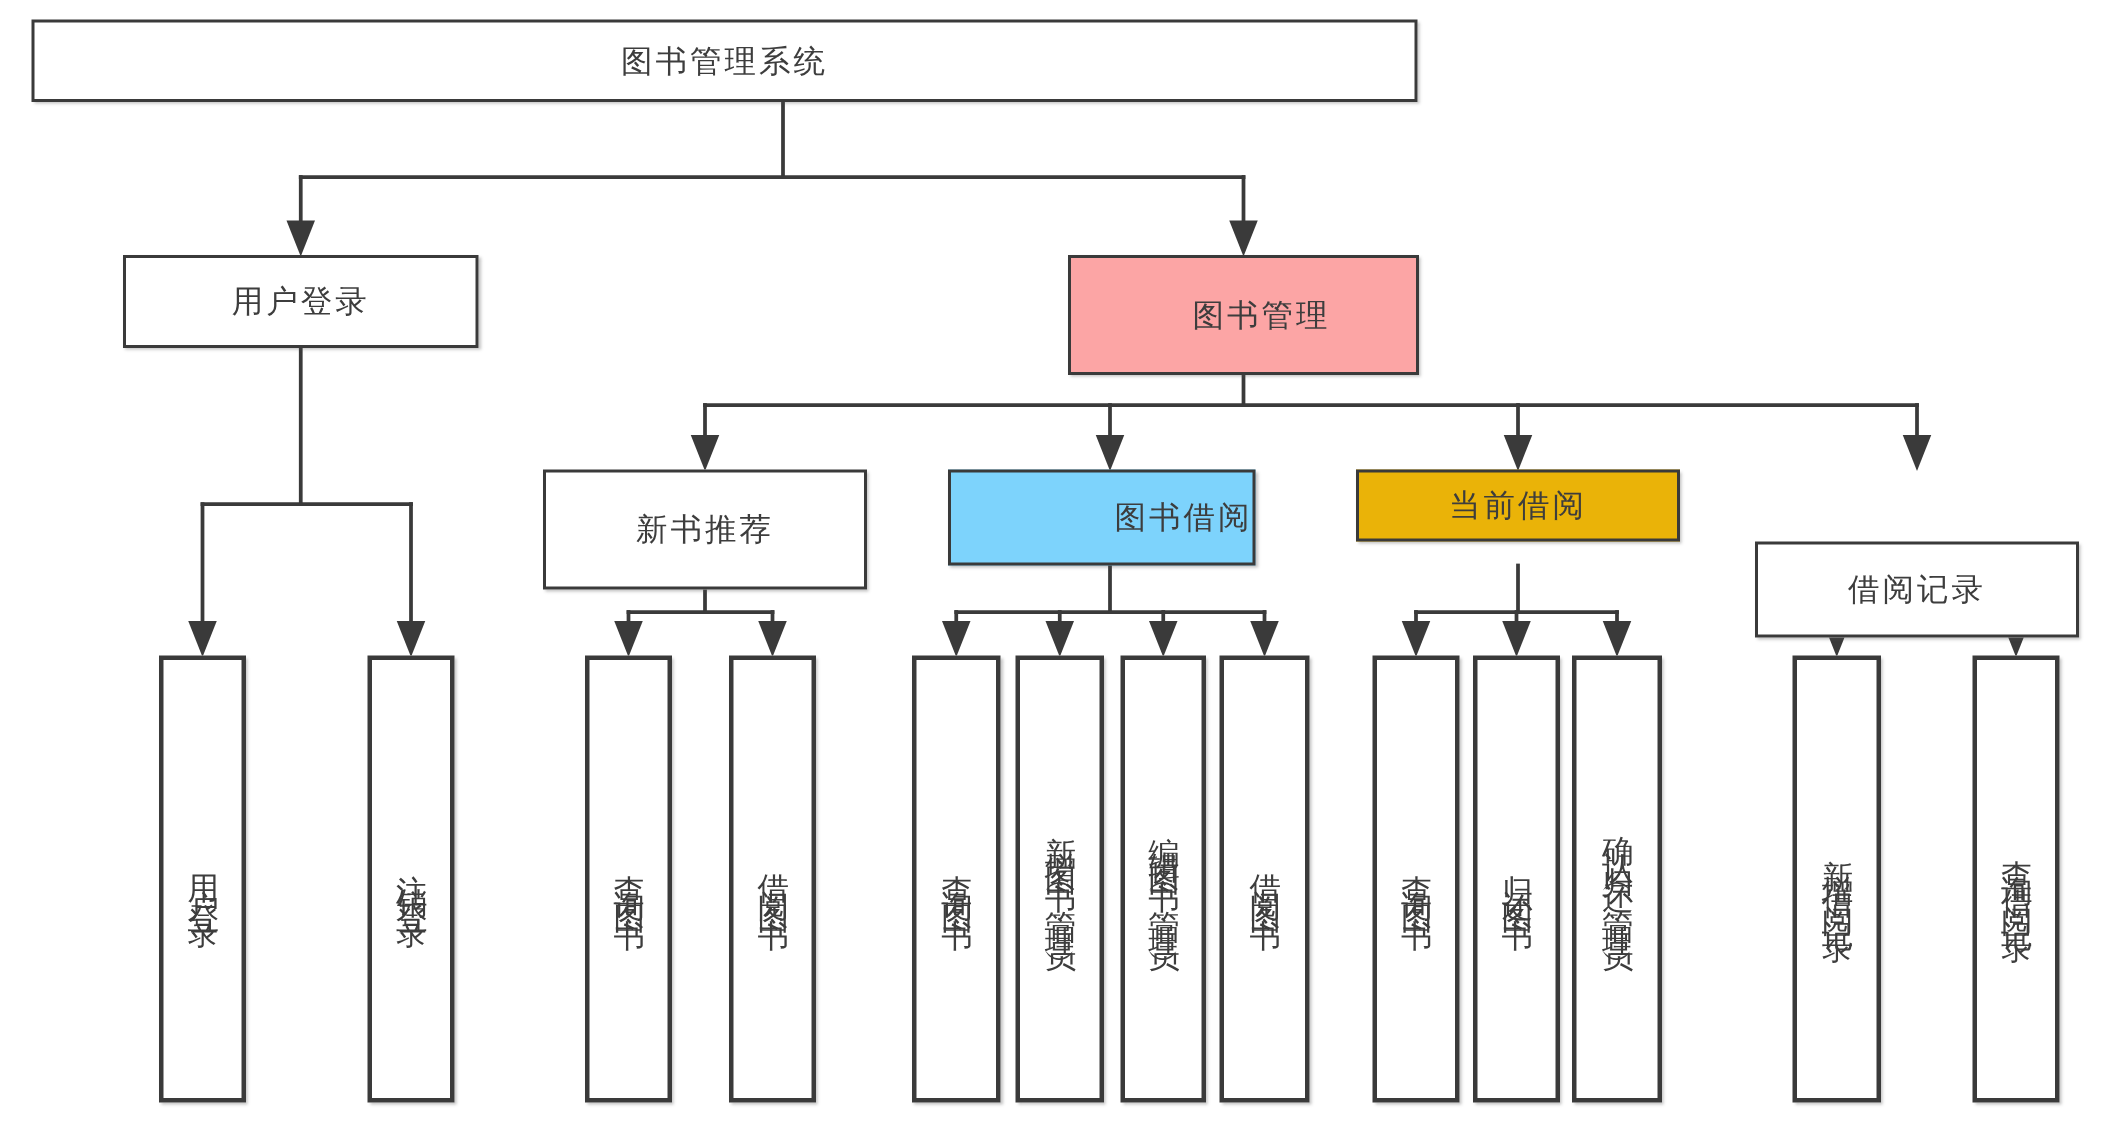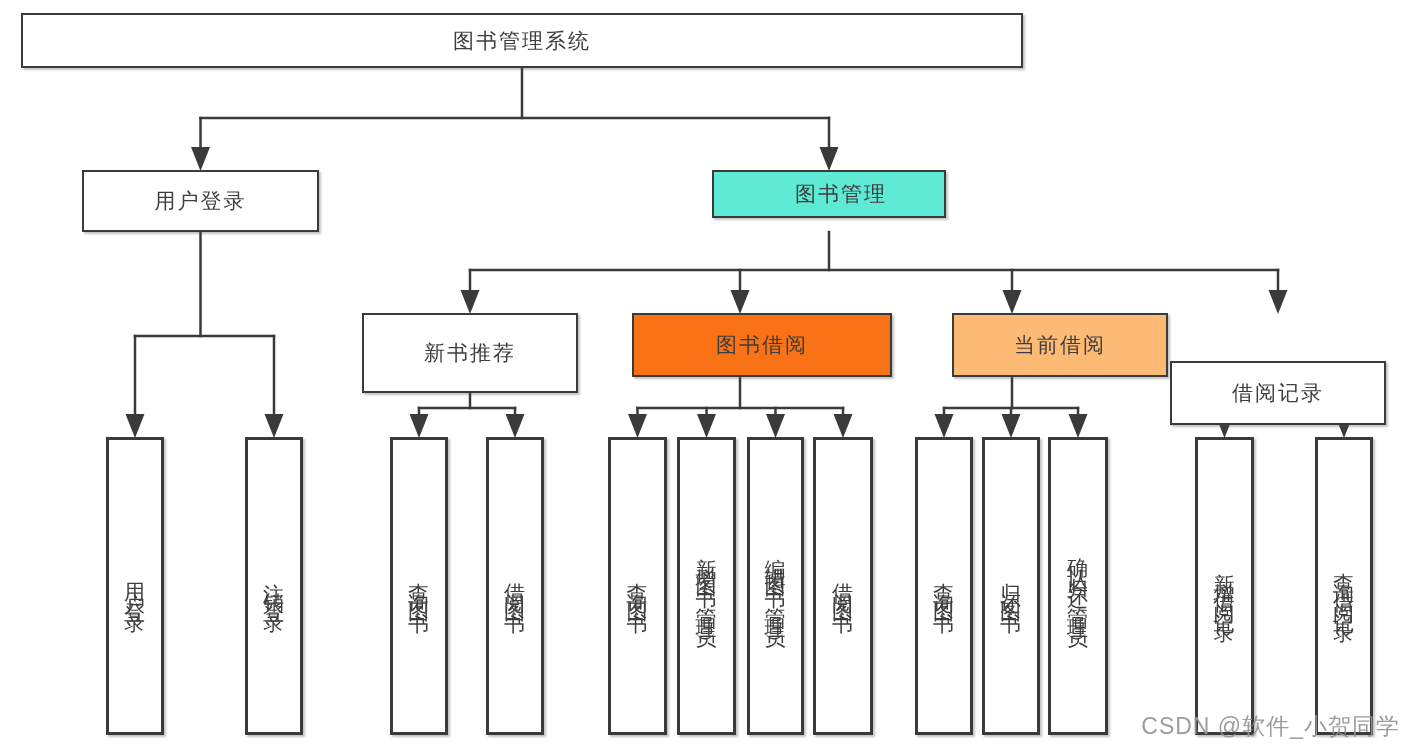--- a/index.html
+++ b/index.html
@@ -96,36 +96,36 @@
       <line x1="1078" y1="408" x2="1078" y2="423" stroke="#3a3a3a" stroke-width="2.5" stroke-linecap="square"></line>
       <polygon points="1078,438 1068.5,414 1087.5,414" fill="#3a3a3a"></polygon>
       <line x1="1278" y1="377" x2="1278" y2="408" stroke="#3a3a3a" stroke-width="2.5" stroke-linecap="square"></line>
       <line x1="1224.5" y1="408" x2="1344" y2="408" stroke="#3a3a3a" stroke-width="2.5" stroke-linecap="square"></line>
       <line x1="1224.5" y1="408" x2="1224.5" y2="423" stroke="#3a3a3a" stroke-width="2.5" stroke-linecap="square"></line>
       <polygon points="1224.5,438 1215,414 1234,414" fill="#3a3a3a"></polygon>
       <line x1="1344" y1="408" x2="1344" y2="423" stroke="#3a3a3a" stroke-width="2.5" stroke-linecap="square"></line>
       <polygon points="1344,438 1334.5,414 1353.5,414" fill="#3a3a3a"></polygon>
     </svg>
   <div id="nodes">
-      <div class="node h" style="left: 21px; top: 13px; width: 1002px; height: 55px; border-color: rgb(58, 58, 58); background: rgb(255, 255, 255); color: rgb(61, 61, 61);">
+      <div class="node h" style="left: 21px; top: 13px; width: 924px; height: 55px; border-color: rgb(58, 58, 58); background: rgb(255, 255, 255); color: rgb(61, 61, 61);">
         <span class="lbl">图书管理系统</span>
       </div>
       <div class="node h" style="left: 82px; top: 170px; width: 237px; height: 62px; border-color: rgb(58, 58, 58); background: rgb(255, 255, 255); color: rgb(61, 61, 61);">
         <span class="lbl">用户登录</span>
       </div>
-      <div class="node h" style="left: 712px; top: 170px; width: 234px; height: 48px; border-color: rgb(58, 58, 58); background: #5eead4; color: rgb(61, 61, 61); padding-left: 24px;">
+      <div class="node h" style="left: 712px; top: 170px; width: 234px; height: 80px; border-color: rgb(58, 58, 58); background: #fca5a5; color: rgb(61, 61, 61); padding-left: 24px;">
         <span class="lbl">图书管理</span>
       </div>
       <div class="node h" style="left: 362px; top: 313px; width: 216px; height: 80px; border-color: rgb(58, 58, 58); background: rgb(255, 255, 255); color: rgb(61, 61, 61);">
         <span class="lbl">新书推荐</span>
       </div>
-      <div class="node h" style="left: 632px; top: 313px; width: 260px; height: 64px; border-color: rgb(58, 58, 58); background: #f97316; color: rgb(61, 61, 61);">
+      <div class="node h" style="left: 632px; top: 313px; width: 205px; height: 64px; border-color: rgb(58, 58, 58); background: #7dd3fc; color: rgb(61, 61, 61); justify-content: flex-end;">
         <span class="lbl">图书借阅</span>
       </div>
-      <div class="node h" style="left: 952px; top: 313px; width: 216px; height: 64px; border-color: rgb(58, 58, 58); background: #fdba74; color: rgb(61, 61, 61);">
+      <div class="node h" style="left: 904px; top: 313px; width: 216px; height: 48px; border-color: rgb(58, 58, 58); background: #eab308; color: rgb(61, 61, 61);">
         <span class="lbl">当前借阅</span>
       </div>
       <div class="node h" style="left: 1170px; top: 313px; width: 216px; height: 64px; border-color: rgb(58, 58, 58); background: rgb(255, 255, 255); color: rgb(61, 61, 61); margin-top: 48px;">
         <span class="lbl">借阅记录</span>
       </div>
       <div class="node v" style="left: 106px; top: 437px; width: 58px; height: 298px; border-color: rgb(58, 58, 58); background: rgb(255, 255, 255); color: rgb(61, 61, 61);">
         <span class="lbl">用户登录</span>
       </div>
       <div class="node v" style="left: 245px; top: 437px; width: 58px; height: 298px; border-color: rgb(58, 58, 58); background: rgb(255, 255, 255); color: rgb(61, 61, 61);">
         <span class="lbl">注销登录</span>
@@ -157,14 +157,13 @@
       <div class="node v" style="left: 1048px; top: 437px; width: 60px; height: 298px; border-color: rgb(58, 58, 58); background: rgb(255, 255, 255); color: rgb(61, 61, 61);">
         <span class="lbl">确认归还（管理员）</span>
       </div>
       <div class="node v" style="left: 1195px; top: 437px; width: 59px; height: 298px; border-color: rgb(58, 58, 58); background: rgb(255, 255, 255); color: rgb(61, 61, 61);">
         <span class="lbl">新增借阅记录</span>
       </div>
       <div class="node v" style="left: 1315px; top: 437px; width: 58px; height: 298px; border-color: rgb(58, 58, 58); background: rgb(255, 255, 255); color: rgb(61, 61, 61);">
         <span class="lbl">查询借阅记录</span>
       </div>
     </div>
-  <div class="watermark">CSDN @软件_小贺同学</div>
 </div>
 
 </body></html>

